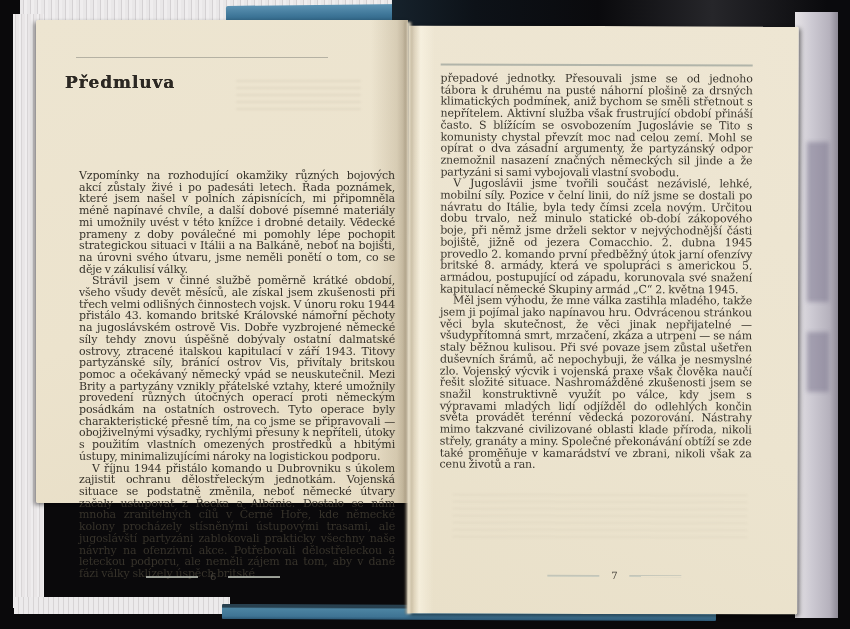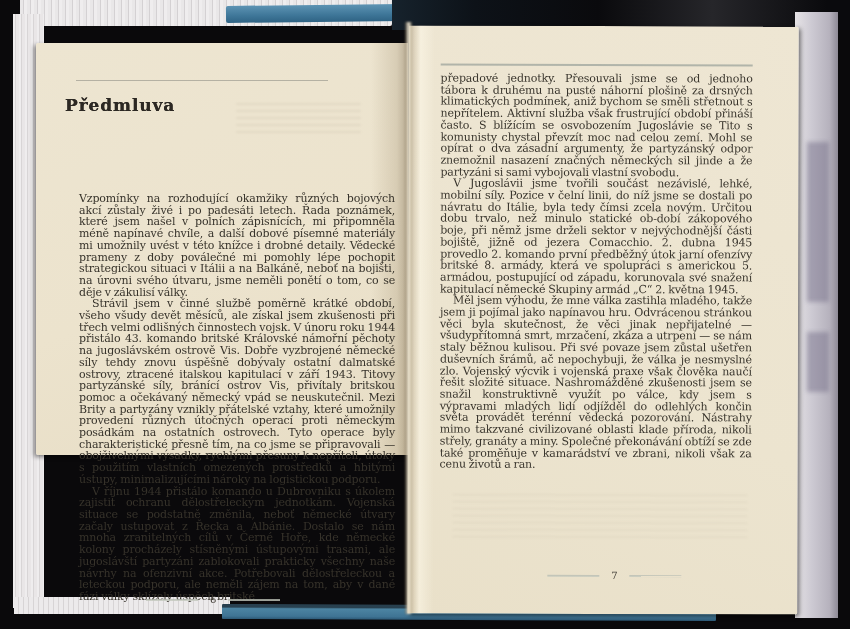--- a/index.html
+++ b/index.html
@@ -41,27 +41,26 @@
     background:repeating-linear-gradient(90deg,#eceaeb 0 4px,#d7d4d5 4px 5px);
   }
   .cover-bottom {
     left:222px; top:605px; width:494px; height:15px;
     background:linear-gradient(180deg,#28404f 0 20%,#4c84a2 30%,#3f7494 80%,#2c5875);
     transform:rotate(0.25deg); border-radius:1px;
   }
 
   
   .page-left {
-    left:36px; top:20px; width:372px; height:412px;
+    left:36px; top:20px; width:372px; height:483px;
     background:
       linear-gradient(to right, rgba(0,0,0,0) 90%, rgba(120,98,62,.18) 97%, rgba(92,74,44,.38) 100%),
       linear-gradient(160deg,#ede5d1 0%, #ece3cd 55%, #e7ddc5 100%);
     border-radius:2px 0 0 2px;
     box-shadow:-2px 2px 4px rgba(0,0,0,.45);
-    margin-top:23px;
   }
   .page-right {
     left:408px; top:26px; width:390px; height:588px;
     background:
       linear-gradient(to right, rgba(100,80,48,.30) 0, rgba(150,128,90,.12) 7px, rgba(255,250,235,.5) 12px, rgba(0,0,0,0) 26px),
       linear-gradient(200deg,#eee6d3 0%, #ece4cf 60%, #e9e0c9 100%);
     border-radius:0 2px 2px 0;
     box-shadow:2px 2px 4px rgba(0,0,0,.5);
     transform:rotate(0.15deg);
   }

